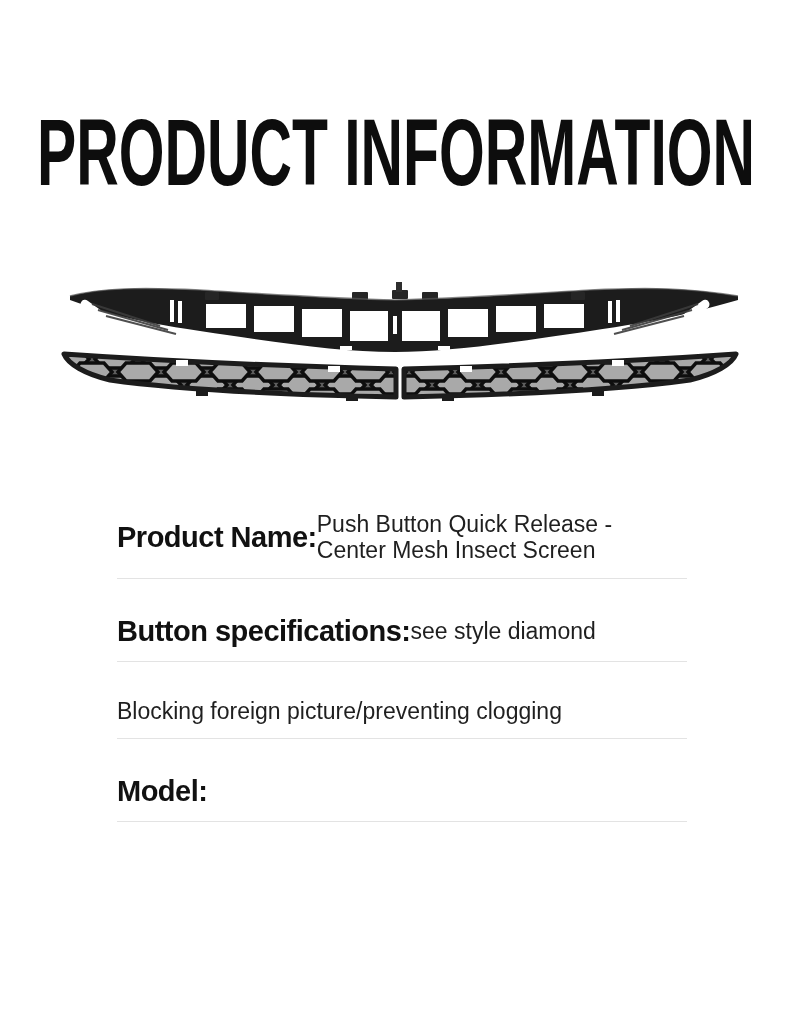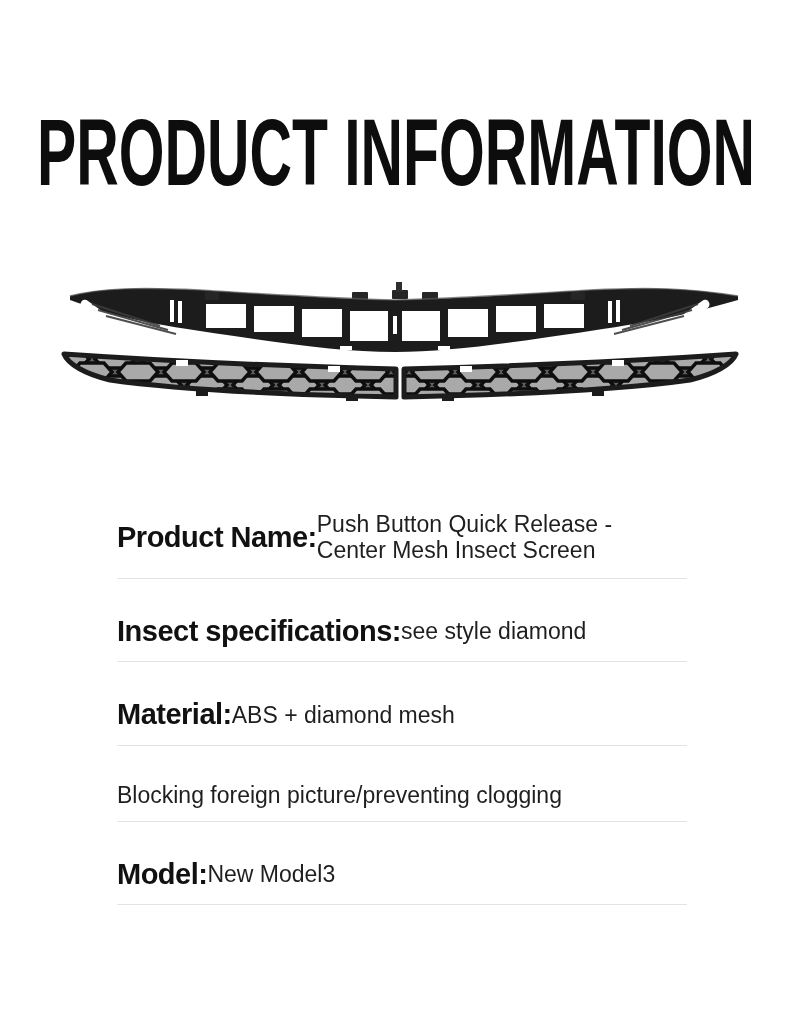--- a/index.html
+++ b/index.html
@@ -142,32 +142,27 @@
   </svg>
 
   <div class="specs">
 
     <div class="spec-row spec-row-0">
       <span class="spec-label">Product Name:</span>
       <span class="spec-value">Push Button Quick Release - Center Mesh Insect Screen</span>
     </div>
 
     <div class="spec-row">
-      <span class="spec-label">Insect specifications:</span>
+      <span class="spec-label">Button specifications:</span>
       <span class="spec-value">see style diamond</span>
     </div>
 
-    <div class="spec-row">
-      <span class="spec-label">Material:</span>
-      <span class="spec-value">ABS + diamond mesh</span>
-    </div>
 
     <div class="spec-row">
       <span class="spec-value">Blocking foreign picture/preventing clogging</span>
     </div>
 
     <div class="spec-row">
       <span class="spec-label">Model:</span>
-      <span class="spec-value">New Model3</span>
     </div>
 
   </div>
 </div>
 
 </body></html>

